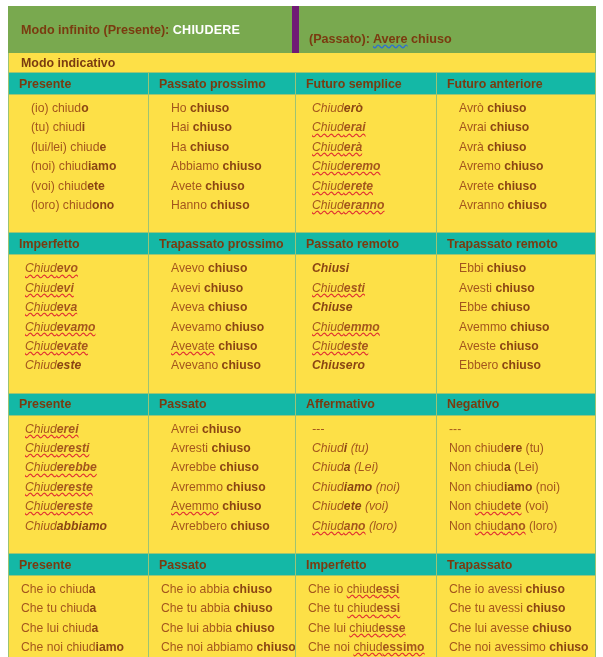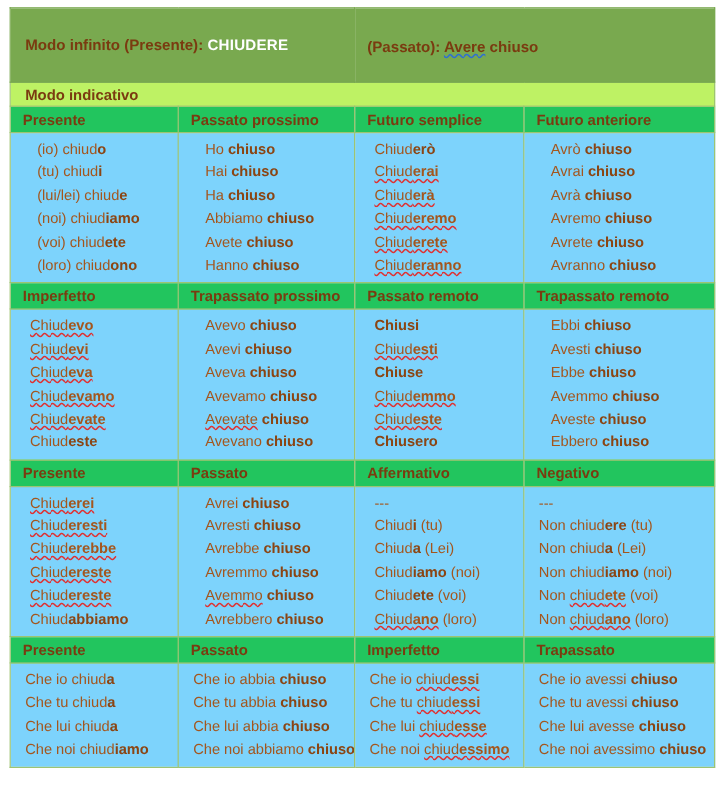--- a/index.html
+++ b/index.html
@@ -30,60 +30,60 @@
   .infin{
     background:#79a94f;
     height:39px;
     color:#7a3b10;
     font-weight:bold;
     font-size:12.6px;
     padding:0 0 0 12px;
     vertical-align:middle;
     border-color:#79a94f;
   }
-  .infin.right{padding-left:10px;vertical-align:bottom;padding-bottom:22px;border-left:1px solid #701a75;}
+  .infin.right{padding-left:10px;vertical-align:bottom;padding-bottom:6px;border-left:7px solid #701a75;}
   .infin .lbl{font-weight:bold;}
   .infin .val{color:#ffffff;font-weight:bold;letter-spacing:.2px;}
   .infin .val2{color:#7a3b10;font-weight:bold;}
 
   
   .modeband{
-    background:#bef264;
+    background:#fde047;
     height:19px;
     font-weight:bold;
     font-size:12.4px;
     color:#7a3b10;
     padding-left:12px;
   }
 
   
   .colhead{
     height:21px;
     font-weight:bold;
     font-size:12.4px;
     color:#7a3b10;
     padding-left:10px;
-    background:#22c55e;
+    background:#14b8a6;
   }
 
   
   .cellblock{
-    padding:4px 0 4px 0;
-    background:#7dd3fc;
+    padding:4px 0 17px 0;
+    background:#fde047;
   }
   .cellblock .ln{
     height:19.4px;
     line-height:19.4px;
     padding-left:22px;
     font-size:12.2px;
     color:#a4561d;
     white-space:nowrap;
     overflow:hidden;
   }
-  .cellblock.indent-sm .ln{padding-left:16px;}
+  .cellblock.indent-sm .ln{padding-left:16px;font-style:italic;}
   .cellblock.indent-xs .ln{padding-left:12px;}
 
   b{font-weight:bold;color:#8b4513;}
   .pron{color:#a4561d;font-weight:normal;}
 
   
   .sq{
     text-decoration:underline wavy #e03131;
     text-decoration-skip-ink:none;
     text-underline-offset:1px;

